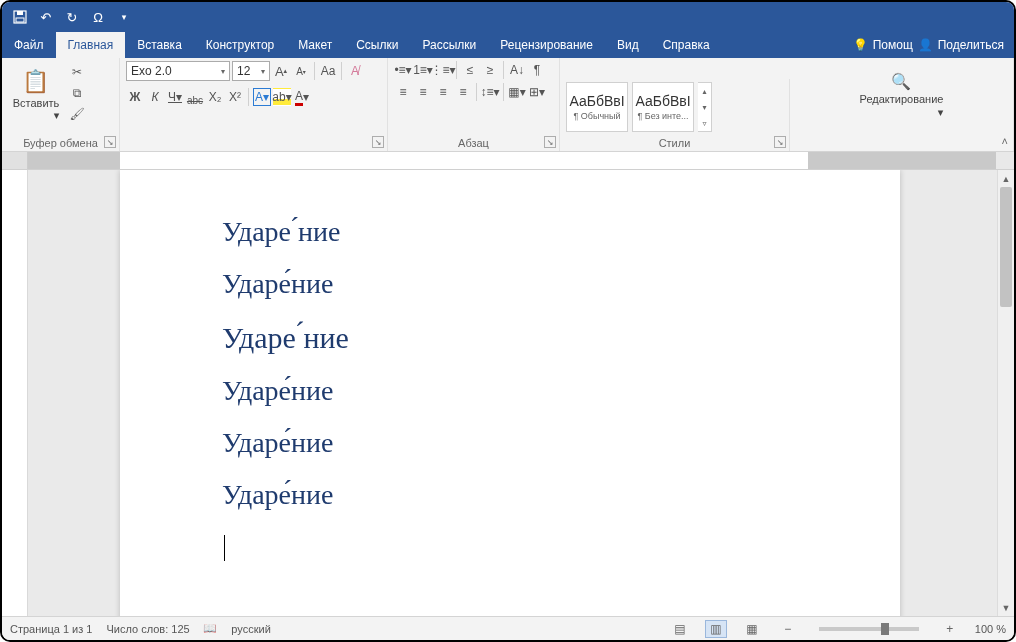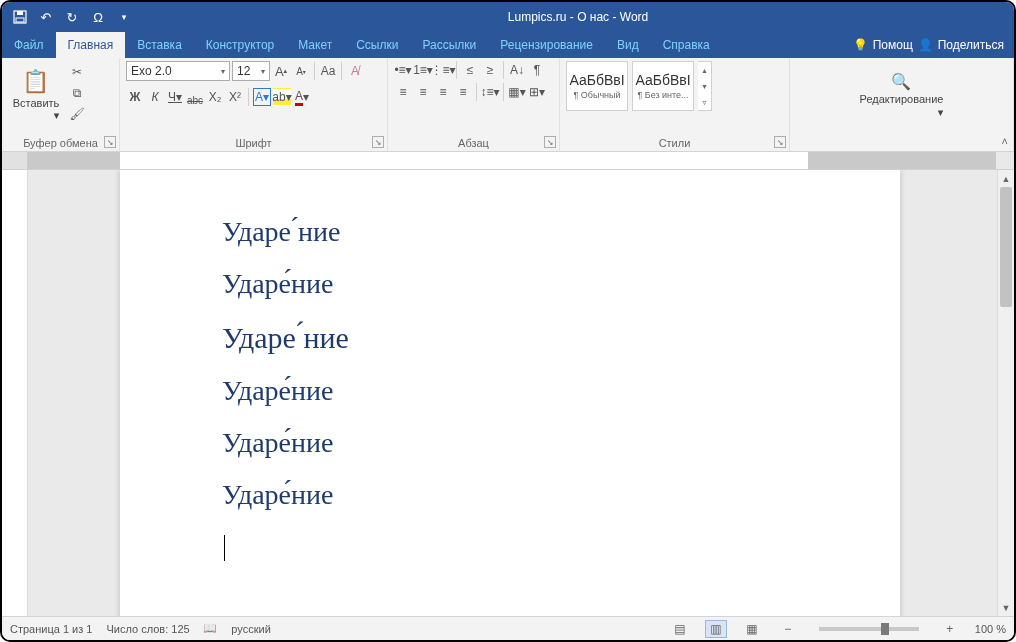--- a/index.html
+++ b/index.html
@@ -10,21 +10,21 @@
   .titlebar { height: 30px; background: #2b579a; display: flex; align-items: center; color: #fff; }
   .qat { display: flex; align-items: center; gap: 10px; padding: 0 10px; }
   .qat .ico { width: 16px; height: 16px; display: flex; align-items: center; justify-content: center; font-size: 13px; color: #fff; }
   .title-center { flex: 1; text-align: center; font-size: 12px; color: #fff; }
   .title-right { display: flex; align-items: center; gap: 8px; padding-right: 4px; }
   .avatar { width: 20px; height: 20px; background: #c0392b; border: 1px solid #fff; display: flex; align-items: center; justify-content: center; font-size: 11px; }
   .winbtn { width: 44px; height: 30px; display: flex; align-items: center; justify-content: center; color: #fff; font-size: 12px; }
 
   
   .tabs { height: 26px; background: #2b579a; display: flex; align-items: stretch; color: #fff; position: relative; }
-  .tab { padding: 0 12px; display: flex; align-items: center; font-size: 12px; color: #7dd3fc; cursor: pointer; }
+  .tab { padding: 0 12px; display: flex; align-items: center; font-size: 12px; color: #ffffff; cursor: pointer; }
   .tab.active { background: #f3f3f3; color: #2b579a; }
   .tabs-right { margin-left: auto; display: flex; align-items: center; gap: 6px; padding-right: 10px; }
   .tabs-right .link { display: flex; align-items: center; gap: 4px; font-size: 12px; color: #fff; }
 
   
   .ribbon { height: 94px; background: #f3f3f3; border-bottom: 1px solid #d4d4d4; display: flex; position: relative; }
   .group { border-right: 1px solid #e1e1e1; display: flex; flex-direction: column; padding: 3px 6px 0 6px; position: relative; }
   .group-body { flex: 1; display: flex; align-items: flex-start; gap: 4px; }
   .group-label { text-align: center; font-size: 11px; color: #666; padding: 2px 0; position: relative; }
   .dlg-launcher { position: absolute; right: 3px; bottom: 3px; width: 12px; height: 12px; border: 1px solid #adadad; font-size: 8px; color: #666; display: flex; align-items: center; justify-content: center; }
@@ -88,21 +88,20 @@
             <rect x="1" y="1" width="12" height="12" fill="none" stroke="#fff" stroke-width="1.2"></rect>
             <rect x="4" y="1" width="6" height="4" fill="#fff"></rect>
             <rect x="3" y="8" width="8" height="4" fill="none" stroke="#fff"></rect>
           </svg>
     </span>
     <span class="ico">↶</span>
     <span class="ico">↻</span>
     <span class="ico">Ω</span>
     <span class="ico" style="font-size:9px;">▾</span>
   </div>
-  <div class="title-center">Lumpics.ru - О нас - Word</div>
 </div>
 
 <div class="tabs">
   <div class="tab">Файл</div>
   <div class="tab active">Главная</div>
   <div class="tab">Вставка</div>
   <div class="tab">Конструктор</div>
   <div class="tab">Макет</div>
   <div class="tab">Ссылки</div>
   <div class="tab">Рассылки</div>
@@ -163,21 +162,20 @@
         <span class="sm" style="text-decoration:underline;"><span>Ч</span>▾</span>
         <span class="sm" style="text-decoration:line-through;font-size:10px;margin-top:6px;">abc</span>
         <span class="sm">X₂</span>
         <span class="sm">X²</span>
         <span class="sep"></span>
         <span class="sm" style="color:#2b7bd4;border:1px solid #2b7bd4;">A▾</span>
         <span class="sm" style="background:linear-gradient(#fff 60%,#ffeb3b 60%);">ab▾</span>
         <span class="sm"><span style="border-bottom:3px solid #c00;">A</span>▾</span>
       </div>
     </div>
-    <div class="group-label">Шрифт</div>
     <span class="dlg-launcher">↘</span>
   </div>
 
   <div class="group" style="width:172px;">
     <div class="group-body" style="flex-direction:column; gap:4px;">
       <div class="row">
         <span class="sm">•≡▾</span>
         <span class="sm">1≡▾</span>
         <span class="sm">⋮≡▾</span>
         <span class="sep"></span>
@@ -196,21 +194,21 @@
         <span class="sm">↕≡▾</span>
         <span class="sep"></span>
         <span class="sm">▦▾</span>
         <span class="sm">⊞▾</span>
       </div>
     </div>
     <div class="group-label">Абзац</div>
     <span class="dlg-launcher">↘</span>
   </div>
 
-  <div class="group" style="width:230px;">
+  <div class="group" style="width:230px;margin-top:21px;">
     <div class="group-body">
       <div class="style-tile">
         <span class="prev">АаБбВвІ</span>
         <span class="sl">¶ Обычный</span>
       </div>
       <div class="style-tile">
         <span class="prev">АаБбВвІ</span>
         <span class="sl">¶ Без инте...</span>
       </div>
       <div class="gallery-more">

